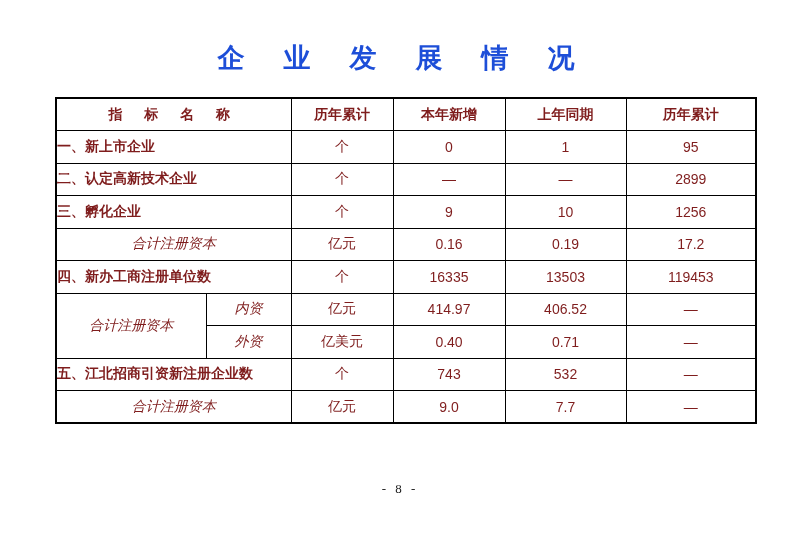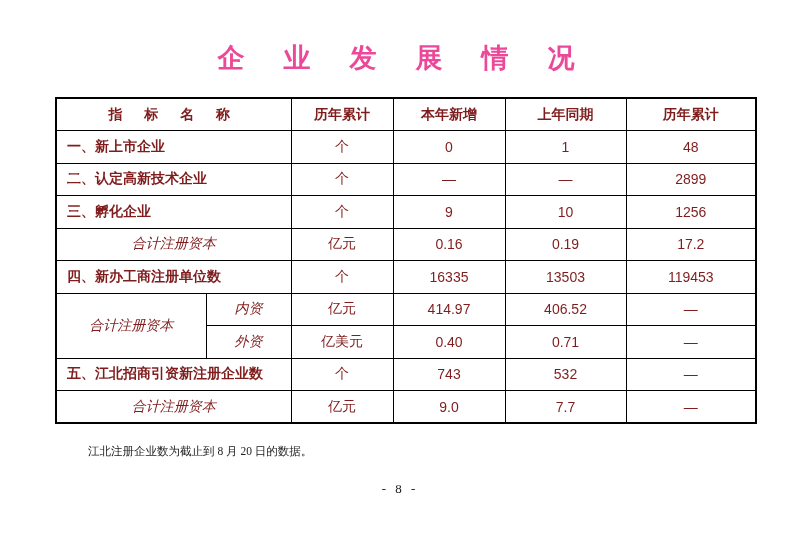--- a/index.html
+++ b/index.html
@@ -12,21 +12,21 @@
     overflow: hidden;
   }
   .doc-title {
     position: absolute;
     top: 40px; left: 0;
     width: 800px;
     text-align: center;
     font-size: 27px;
     font-weight: bold;
     letter-spacing: 8px;
-    color: #ec4899;
+    color: #1d4ed8;
     font-family: "Liberation Sans", "DejaVu Sans", sans-serif;
     white-space: pre;
   }
   table.stats {
     position: absolute;
     left: 55px; top: 97px;
     width: 700px;
     border-collapse: collapse;
     table-layout: fixed;
     border: 2.5px solid #000;
@@ -41,21 +41,21 @@
     white-space: nowrap;
   }
   table.stats th {
     font-weight: bold;
     text-align: center;
     font-family: "Liberation Sans", "DejaVu Sans", sans-serif;
   }
   th.th-indicator { letter-spacing: 9px; }
   td.lbl-section {
     text-align: left;
-    padding-left: 10px;
+    padding-left: 0;
     font-weight: bold;
     font-family: "Liberation Sans", "DejaVu Sans", sans-serif;
   }
   td.lbl-sub {
     text-align: center;
     font-weight: normal;
     font-family: "Liberation Serif", "DejaVu Serif", serif;
     font-style: italic;
   }
   td.unit {
@@ -110,21 +110,21 @@
       <th>上年同期</th>
       <th>历年累计</th>
     </tr>
   </thead>
   <tbody>
     <tr>
       <td colspan="2" class="lbl-section">一、新上市企业</td>
       <td class="unit">个</td>
       <td class="num">0</td>
       <td class="num">1</td>
-      <td class="num">48</td>
+      <td class="num">95</td>
     </tr>
     <tr>
       <td colspan="2" class="lbl-section">二、认定高新技术企业</td>
       <td class="unit">个</td>
       <td class="num">—</td>
       <td class="num">—</td>
       <td class="num">2899</td>
     </tr>
     <tr>
       <td colspan="2" class="lbl-section">三、孵化企业</td>
@@ -173,16 +173,15 @@
       <td colspan="2" class="lbl-sub">合计注册资本</td>
       <td class="unit">亿元</td>
       <td class="num">9.0</td>
       <td class="num">7.7</td>
       <td class="num">—</td>
     </tr>
   </tbody>
 </table>
 
 <div class="notes">
-  <div class="note-line-2">江北注册企业数为截止到 8 月 20 日的数据。</div>
 </div>
 
 <div class="page-number">- 8 -</div>
 
 </body></html>

